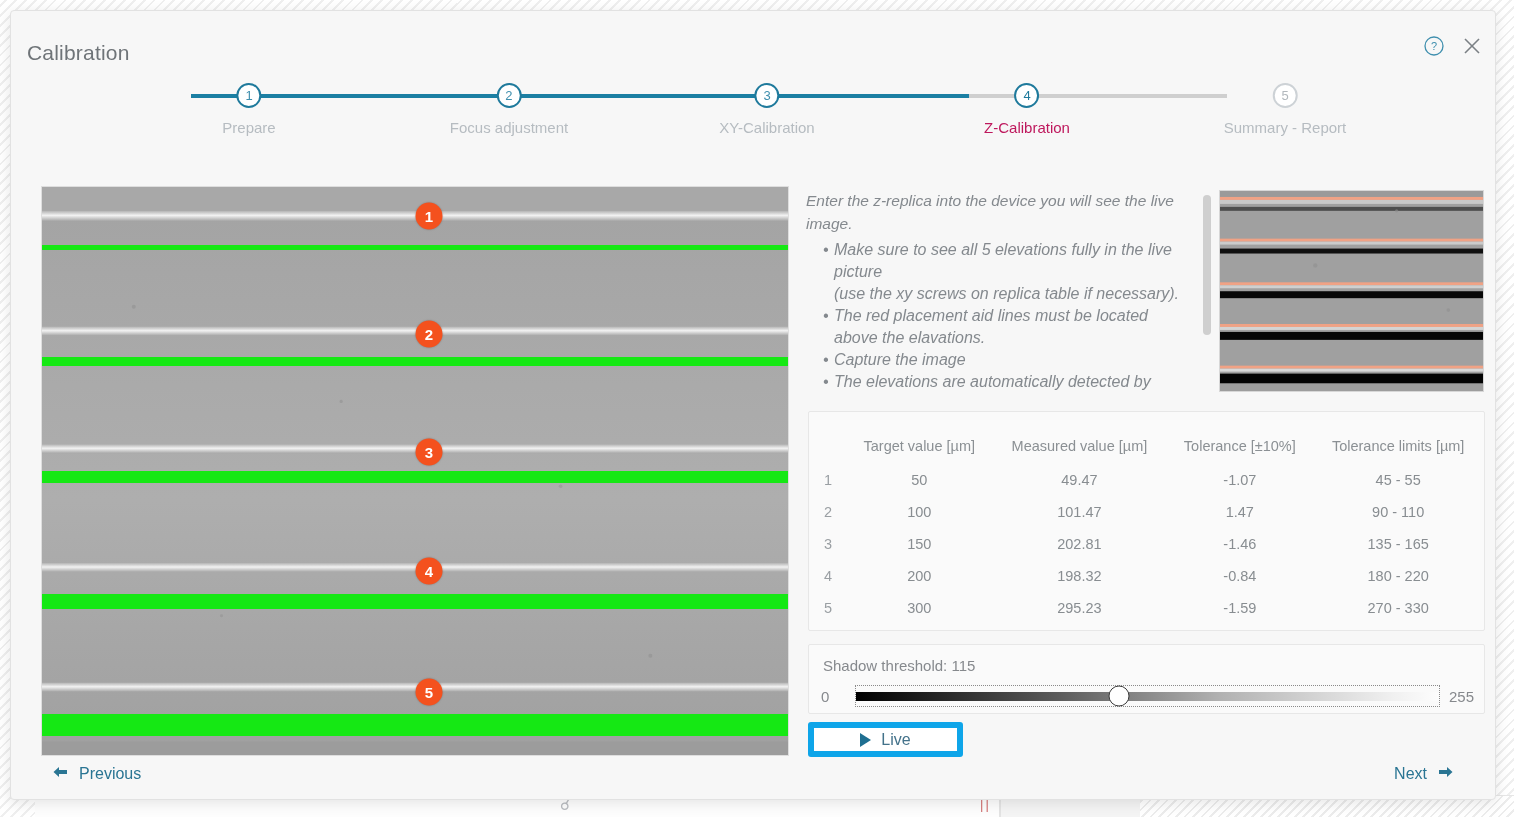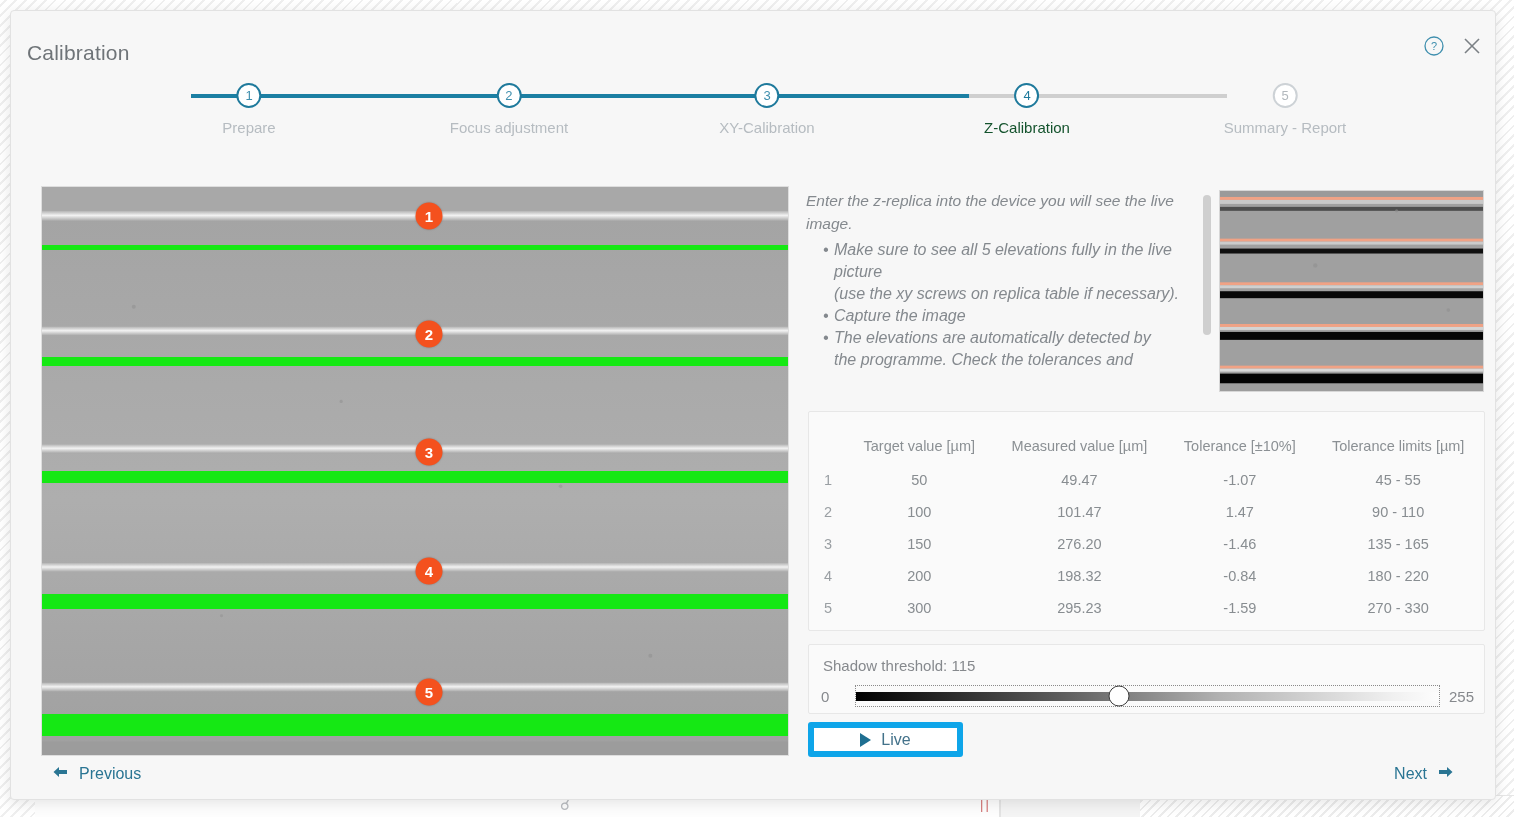--- a/index.html
+++ b/index.html
@@ -113,21 +113,21 @@
   }
   .step-node.done .step-circle,
   .step-node.current .step-circle { border-color: #1f7a9c; color: #3f8fae; }
   .step-node.current .step-circle { border-width: 2.5px; color: #1f7a9c; }
   .step-label {
     margin-top: 11px;
     font-size: 15px;
     color: #b6bcc1;
     white-space: nowrap;
   }
-  .step-node.current .step-label { color: #14532d; }
+  .step-node.current .step-label { color: #be185d; }
   .step-bar {
     position: absolute;
     top: 11px;
     height: 4px;
     background: #cfcfcf;
     z-index: 1;
   }
   .step-bar.filled { background: #1b7fa3; }
 
   
@@ -435,20 +435,22 @@
     <div class="elev-badge" style="left:387px; top:265px;">3</div>
     <div class="elev-badge" style="left:387px; top:384px;">4</div>
     <div class="elev-badge" style="left:387px; top:505px;">5</div>
   </div>
 
   <div id="instructions">
     <div id="instr-lead">Enter the z-replica into the device you will see the live image.</div>
     <ul id="instr-list">
       <li>Make sure to see all 5 elevations fully in the live picture
 (use the xy screws on replica table if necessary).</li>
+      <li>The red placement aid lines must be located
+ above the elavations.</li>
       <li>Capture the image</li>
       <li>The elevations are automatically detected by
  the programme. Check the tolerances and</li>
     </ul>
   </div>
   <div id="instr-scrollbar"></div>
 
   <div id="thumb-preview">
     <svg viewBox="0 0 265 202" preserveAspectRatio="none" style="position:absolute;inset:0;">
       <rect x="0" y="0" width="265" height="202" fill="#a0a0a0"></rect>
@@ -497,21 +499,21 @@
         <tr>
           <td class="idx-col">2</td>
           <td>100</td>
           <td>101.47</td>
           <td>1.47</td>
           <td>90 - 110</td>
         </tr>
         <tr>
           <td class="idx-col">3</td>
           <td>150</td>
-          <td>276.20</td>
+          <td>202.81</td>
           <td>-1.46</td>
           <td>135 - 165</td>
         </tr>
         <tr>
           <td class="idx-col">4</td>
           <td>200</td>
           <td>198.32</td>
           <td>-0.84</td>
           <td>180 - 220</td>
         </tr>

